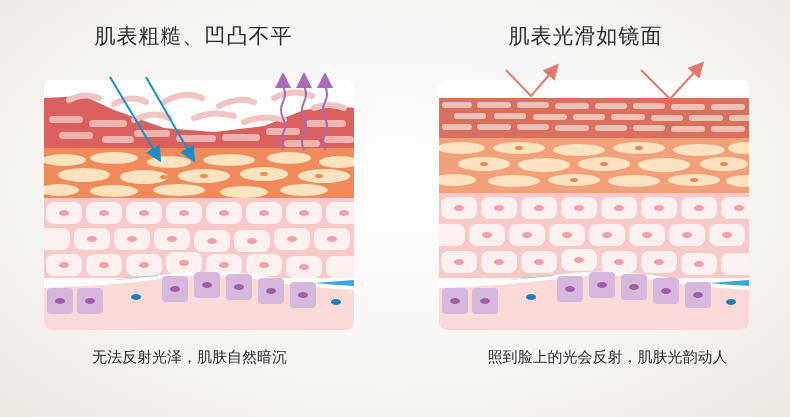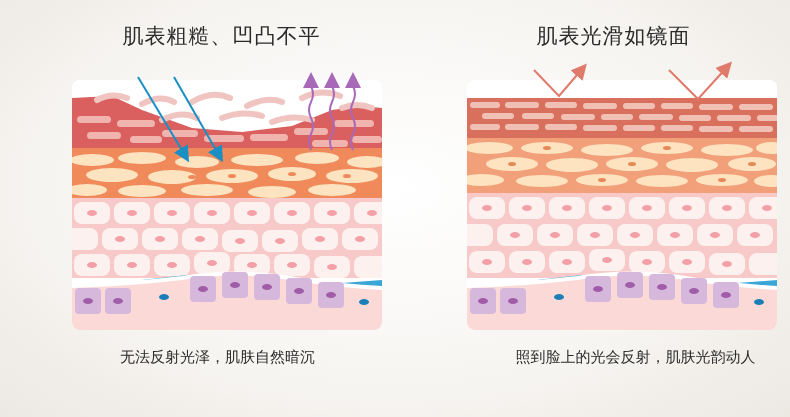--- a/index.html
+++ b/index.html
@@ -2,21 +2,21 @@
 <html><head>
 <meta charset="utf-8">
 <style>
   html, body { margin:0; padding:0; }
   body {
     width:790px; height:417px; overflow:hidden;
     background: radial-gradient(ellipse at 50% 45%, #ffffff 0%, #f7f5f2 60%, #ece8e2 100%);
     font-family: "DejaVu Sans", "Liberation Sans", sans-serif;
     position:relative;
   }
-  .panel { position:absolute; top:0; width:395px; height:417px;margin-left:28px; }
+  .panel { position:absolute; top:0; width:395px; height:417px; }
   .panel.left { left:0; }
   .panel.right { left:395px;text-decoration:underline; }
   .title {
     position:absolute; top:22px; width:100%; text-align:center;
     font-size:21px; color:#2a2a2a; letter-spacing:1px;
   }
   .panel.left .title { left:-4px; }
   .panel.right .title { left:-7px; }
   .caption {
     position:absolute; top:348px; width:100%; text-align:center;

